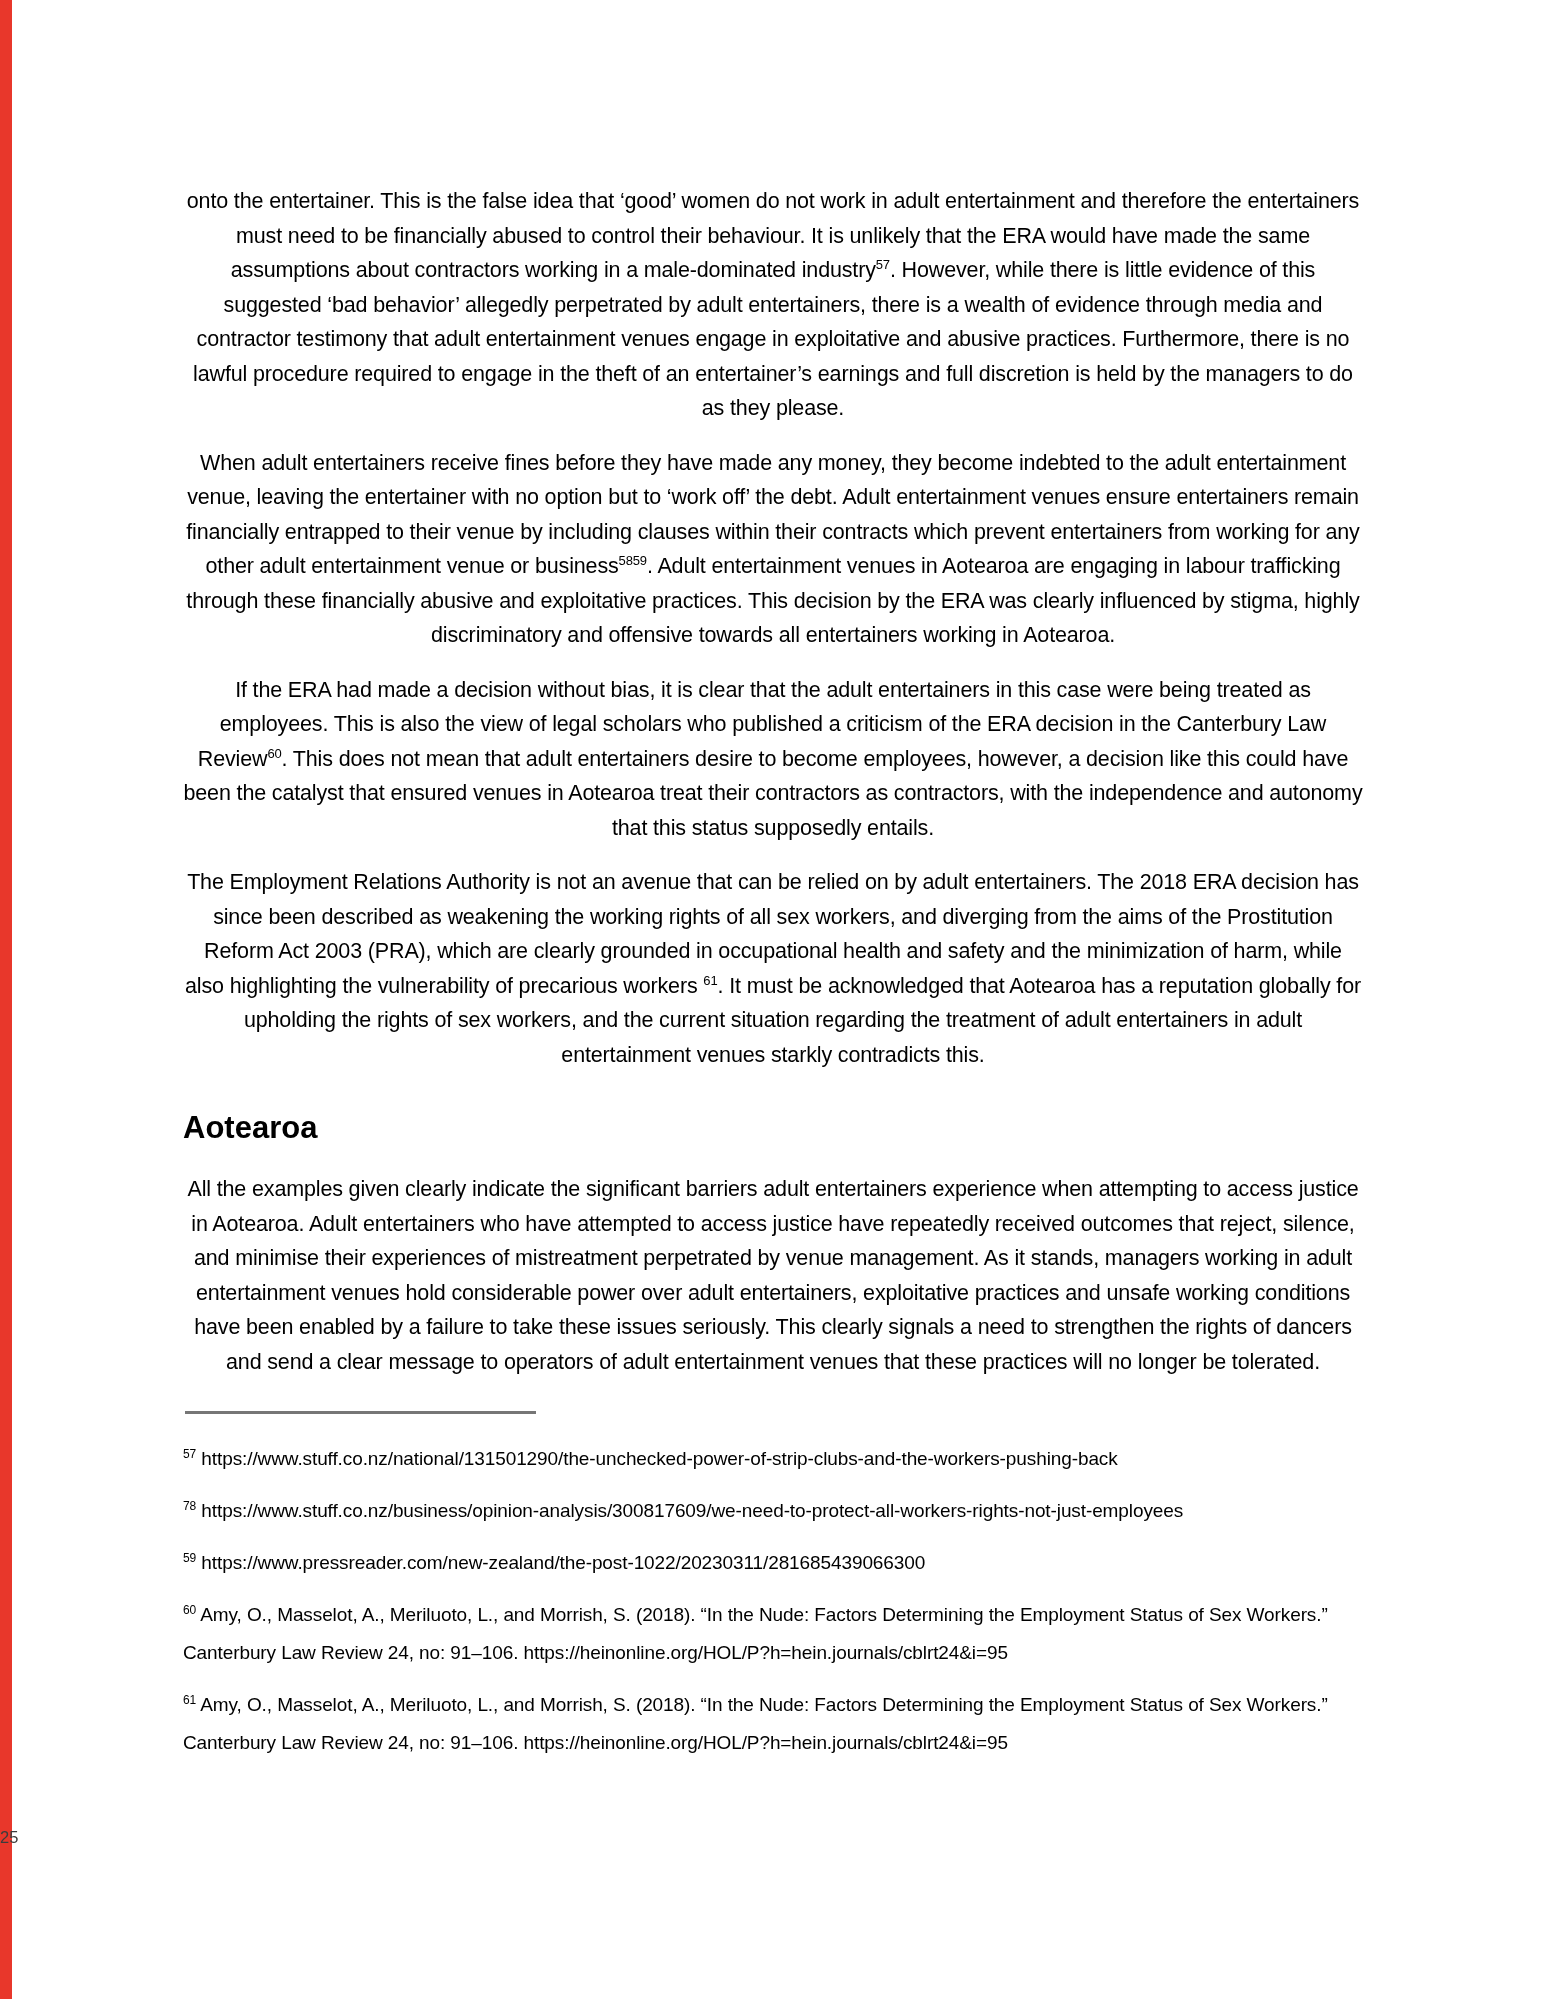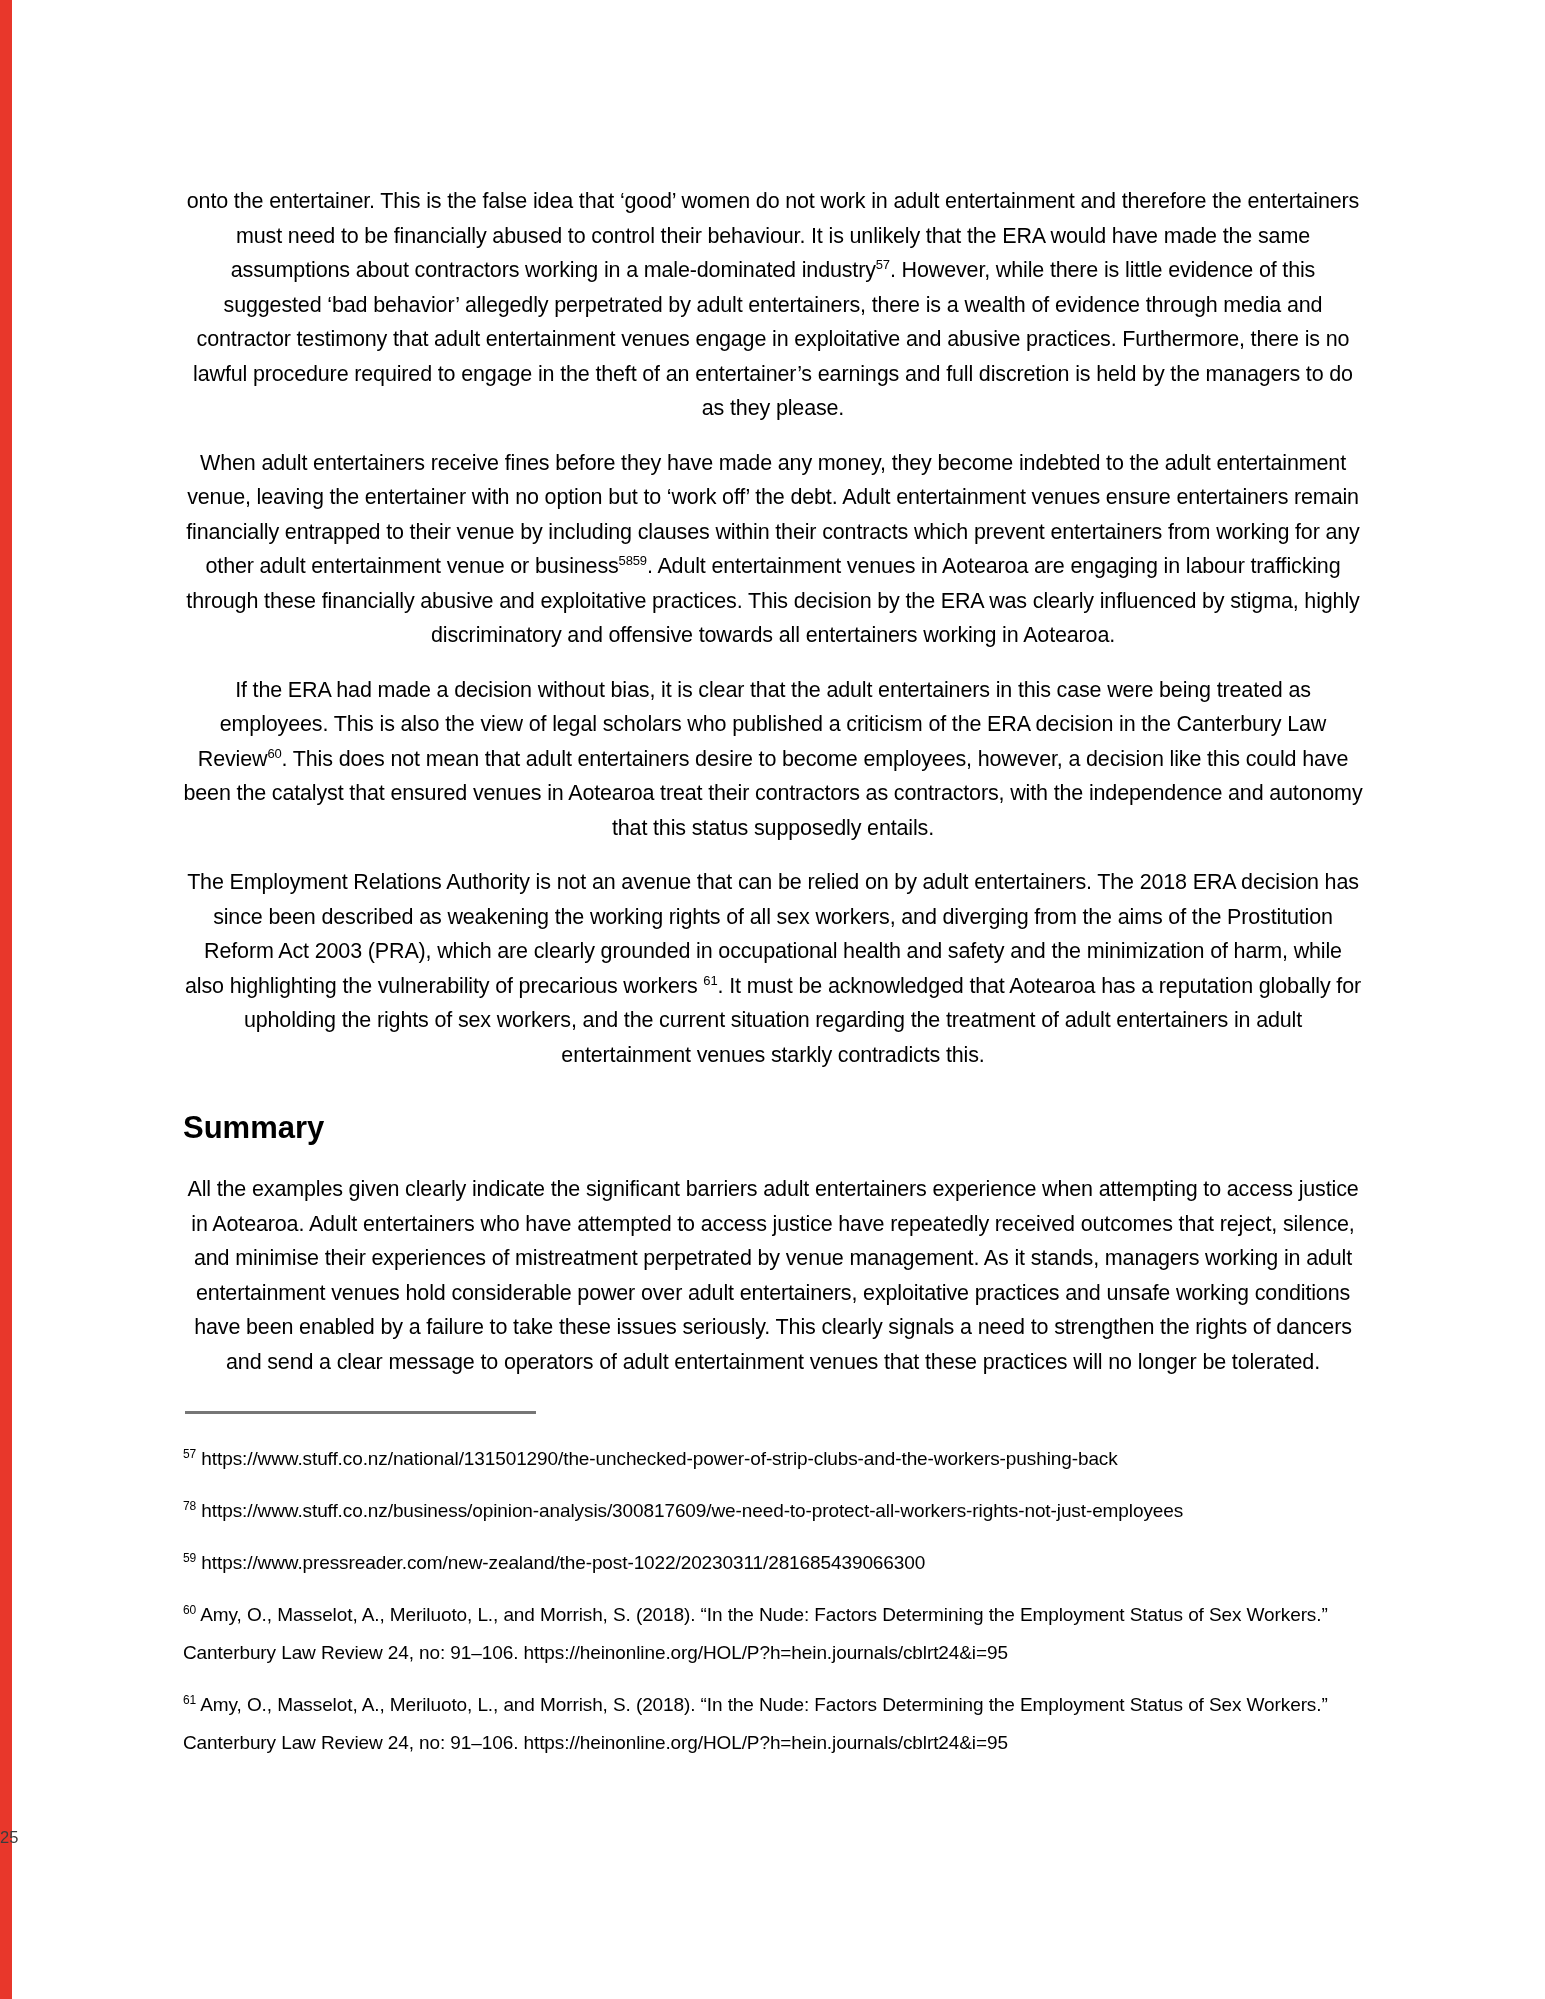--- a/index.html
+++ b/index.html
@@ -80,21 +80,21 @@
   <div class="edge-stripe" style="background: rgb(232, 55, 43);"></div>
 
   <div class="content">
     <div id="body-paragraphs">
         <p class="body-para">onto the entertainer. This is the false idea that ‘good’ women do not work in adult entertainment and therefore the entertainers must need to be financially abused to control their behaviour. It is unlikely that the ERA would have made the same assumptions about contractors working in a male-dominated industry<sup class="ref">57</sup>. However, while there is little evidence of this suggested ‘bad behavior’ allegedly perpetrated by adult entertainers, there is a wealth of evidence through media and contractor testimony that adult entertainment venues engage in exploitative and abusive practices. Furthermore, there is no lawful procedure required to engage in the theft of an entertainer’s earnings and full discretion is held by the managers to do as they please.</p>
         <p class="body-para">When adult entertainers receive fines before they have made any money, they become indebted to the adult entertainment venue, leaving the entertainer with no option but to ‘work off’ the debt. Adult entertainment venues ensure entertainers remain financially entrapped to their venue by including clauses within their contracts which prevent entertainers from working for any other adult entertainment venue or business<sup class="ref">5859</sup>. Adult entertainment venues in Aotearoa are engaging in labour trafficking through these financially abusive and exploitative practices. This decision by the ERA was clearly influenced by stigma, highly discriminatory and offensive towards all entertainers working in Aotearoa.</p>
         <p class="body-para">If the ERA had made a decision without bias, it is clear that the adult entertainers in this case were being treated as employees. This is also the view of legal scholars who published a criticism of the ERA decision in the Canterbury Law Review<sup class="ref">60</sup>. This does not mean that adult entertainers desire to become employees, however, a decision like this could have been the catalyst that ensured venues in Aotearoa treat their contractors as contractors, with the independence and autonomy that this status supposedly entails.</p>
         <p class="body-para">The Employment Relations Authority is not an avenue that can be relied on by adult entertainers. The 2018 ERA decision has since been described as weakening the working rights of all sex workers, and diverging from the aims of the Prostitution Reform Act 2003 (PRA), which are clearly grounded in occupational health and safety and the minimization of harm, while also highlighting the vulnerability of precarious workers <sup class="ref">61</sup>. It must be acknowledged that Aotearoa has a reputation globally for upholding the rights of sex workers, and the current situation regarding the treatment of adult entertainers in adult entertainment venues starkly contradicts this.</p>
       </div>
 
-    <h1 class="summary-heading">Summary</h1>
+    <h1 class="summary-heading">Aotearoa</h1>
 
     <p class="body-para">All the examples given clearly indicate the significant barriers adult entertainers experience when attempting to access justice in Aotearoa. Adult entertainers who have attempted to access justice have repeatedly received outcomes that reject, silence, and minimise their experiences of mistreatment perpetrated by venue management. As it stands, managers working in adult entertainment venues hold considerable power over adult entertainers, exploitative practices and unsafe working conditions have been enabled by a failure to take these issues seriously. This clearly signals a need to strengthen the rights of dancers and send a clear message to operators of adult entertainment venues that these practices will no longer be tolerated.</p>
 
     <div class="fn-divider" style="background: rgb(118, 118, 118);"></div>
 
     <div class="footnotes" id="footnotes">
         <div class="footnote"><sup>57</sup><span> https://www.stuff.co.nz/national/131501290/the-unchecked-power-of-strip-clubs-and-the-workers-pushing-back</span></div>
         <div class="footnote"><sup>78</sup><span> https://www.stuff.co.nz/business/opinion-analysis/300817609/we-need-to-protect-all-workers-rights-not-just-employees</span></div>
         <div class="footnote"><sup>59</sup><span> https://www.pressreader.com/new-zealand/the-post-1022/20230311/281685439066300</span></div>
         <div class="footnote"><sup>60</sup><span> Amy, O., Masselot, A., Meriluoto, L., and Morrish, S. (2018). “In the Nude: Factors Determining the Employment Status of Sex Workers.” Canterbury Law Review 24, no: 91–106. https://heinonline.org/HOL/P?h=hein.journals/cblrt24&amp;i=95</span></div>

